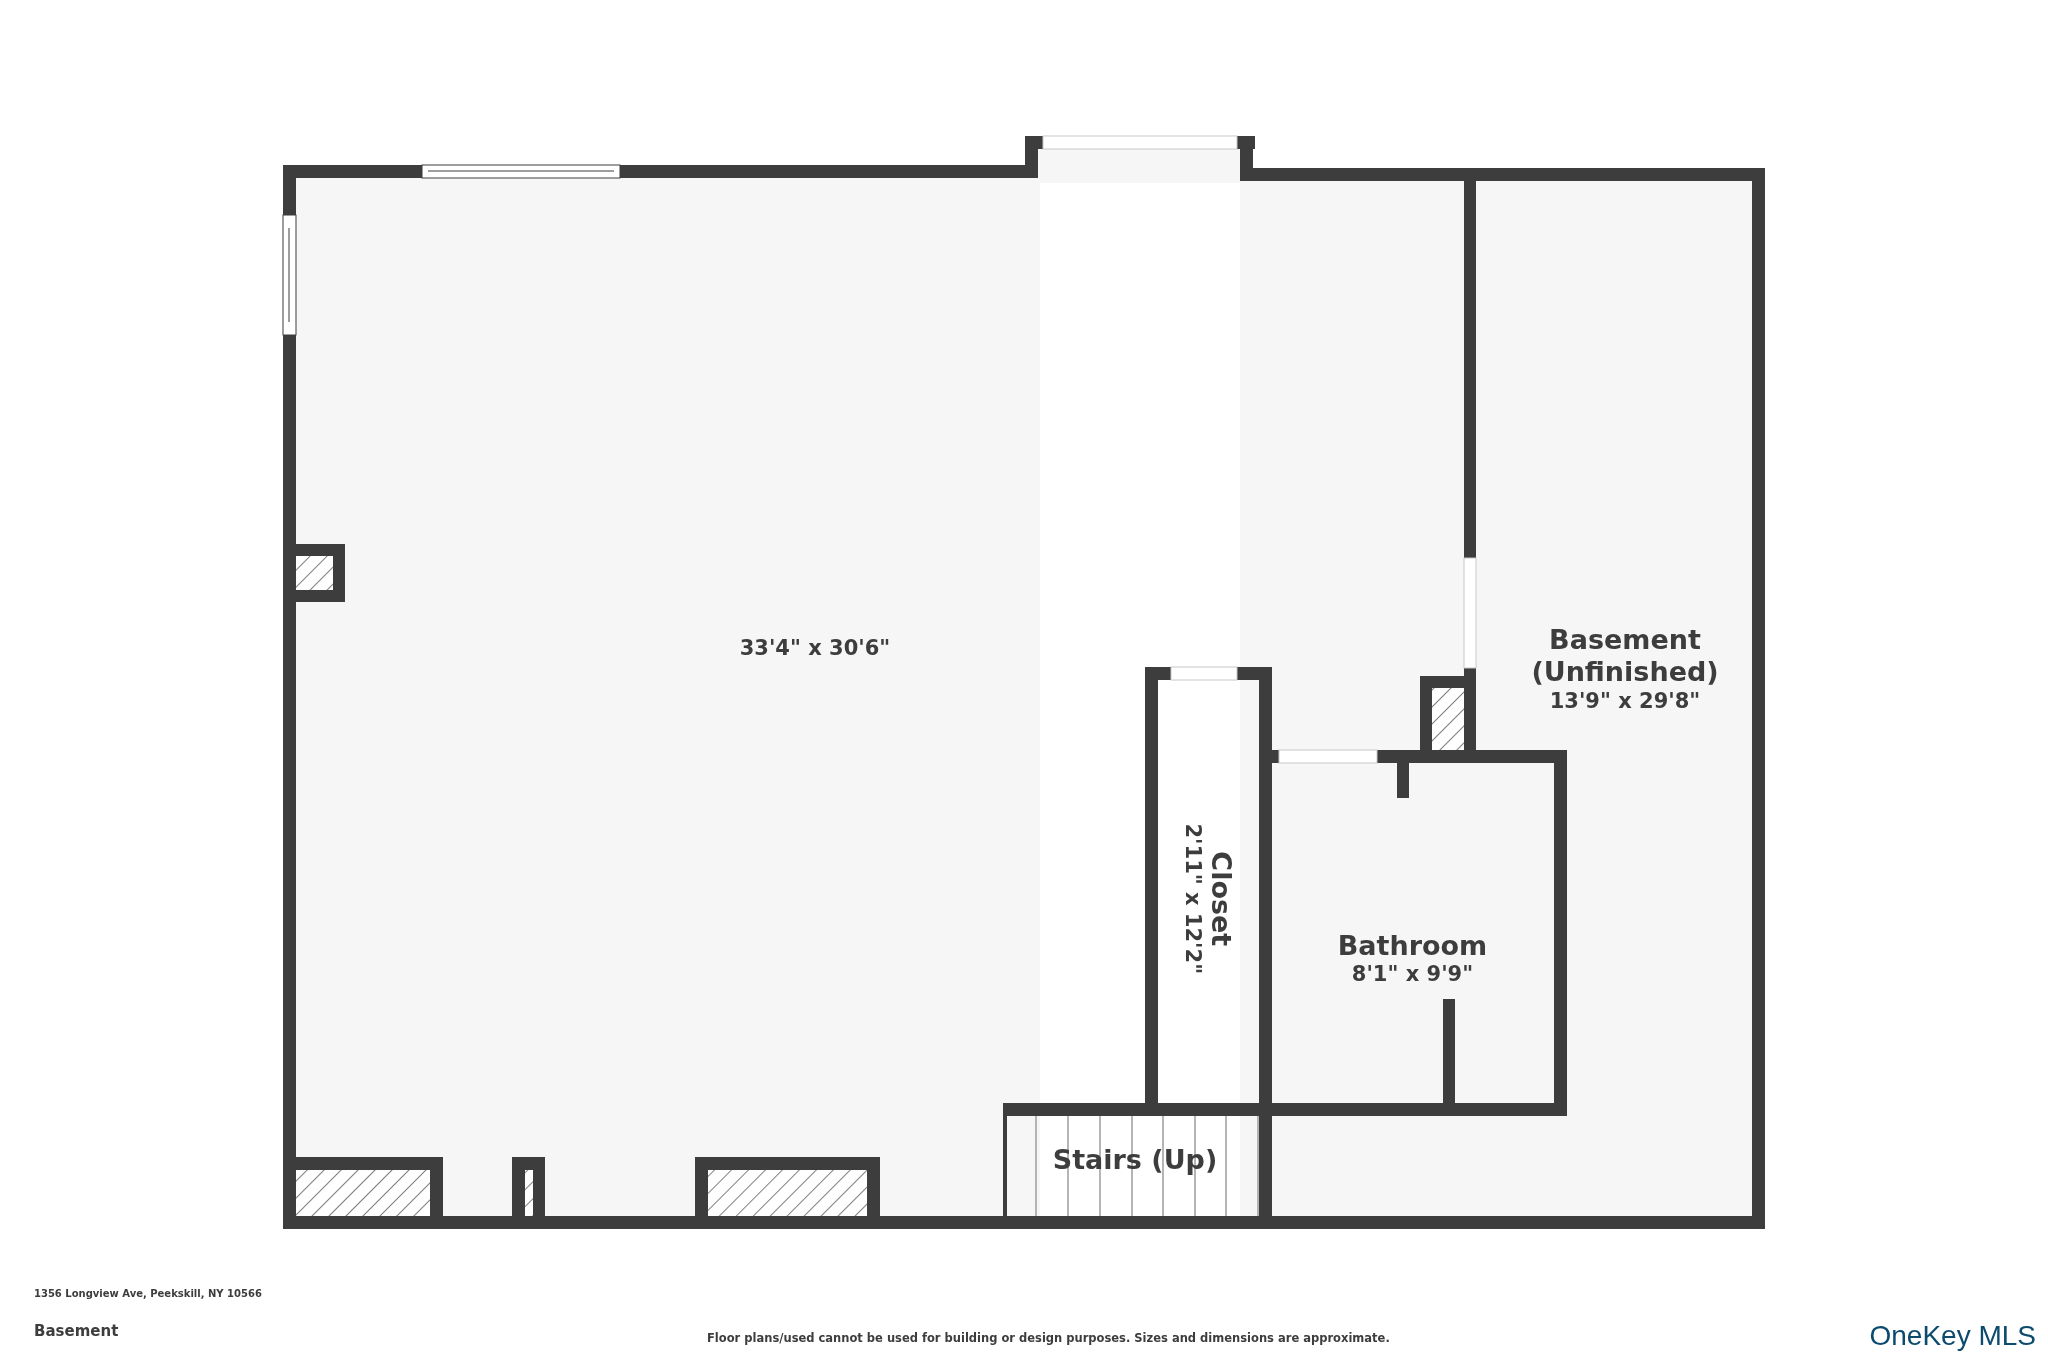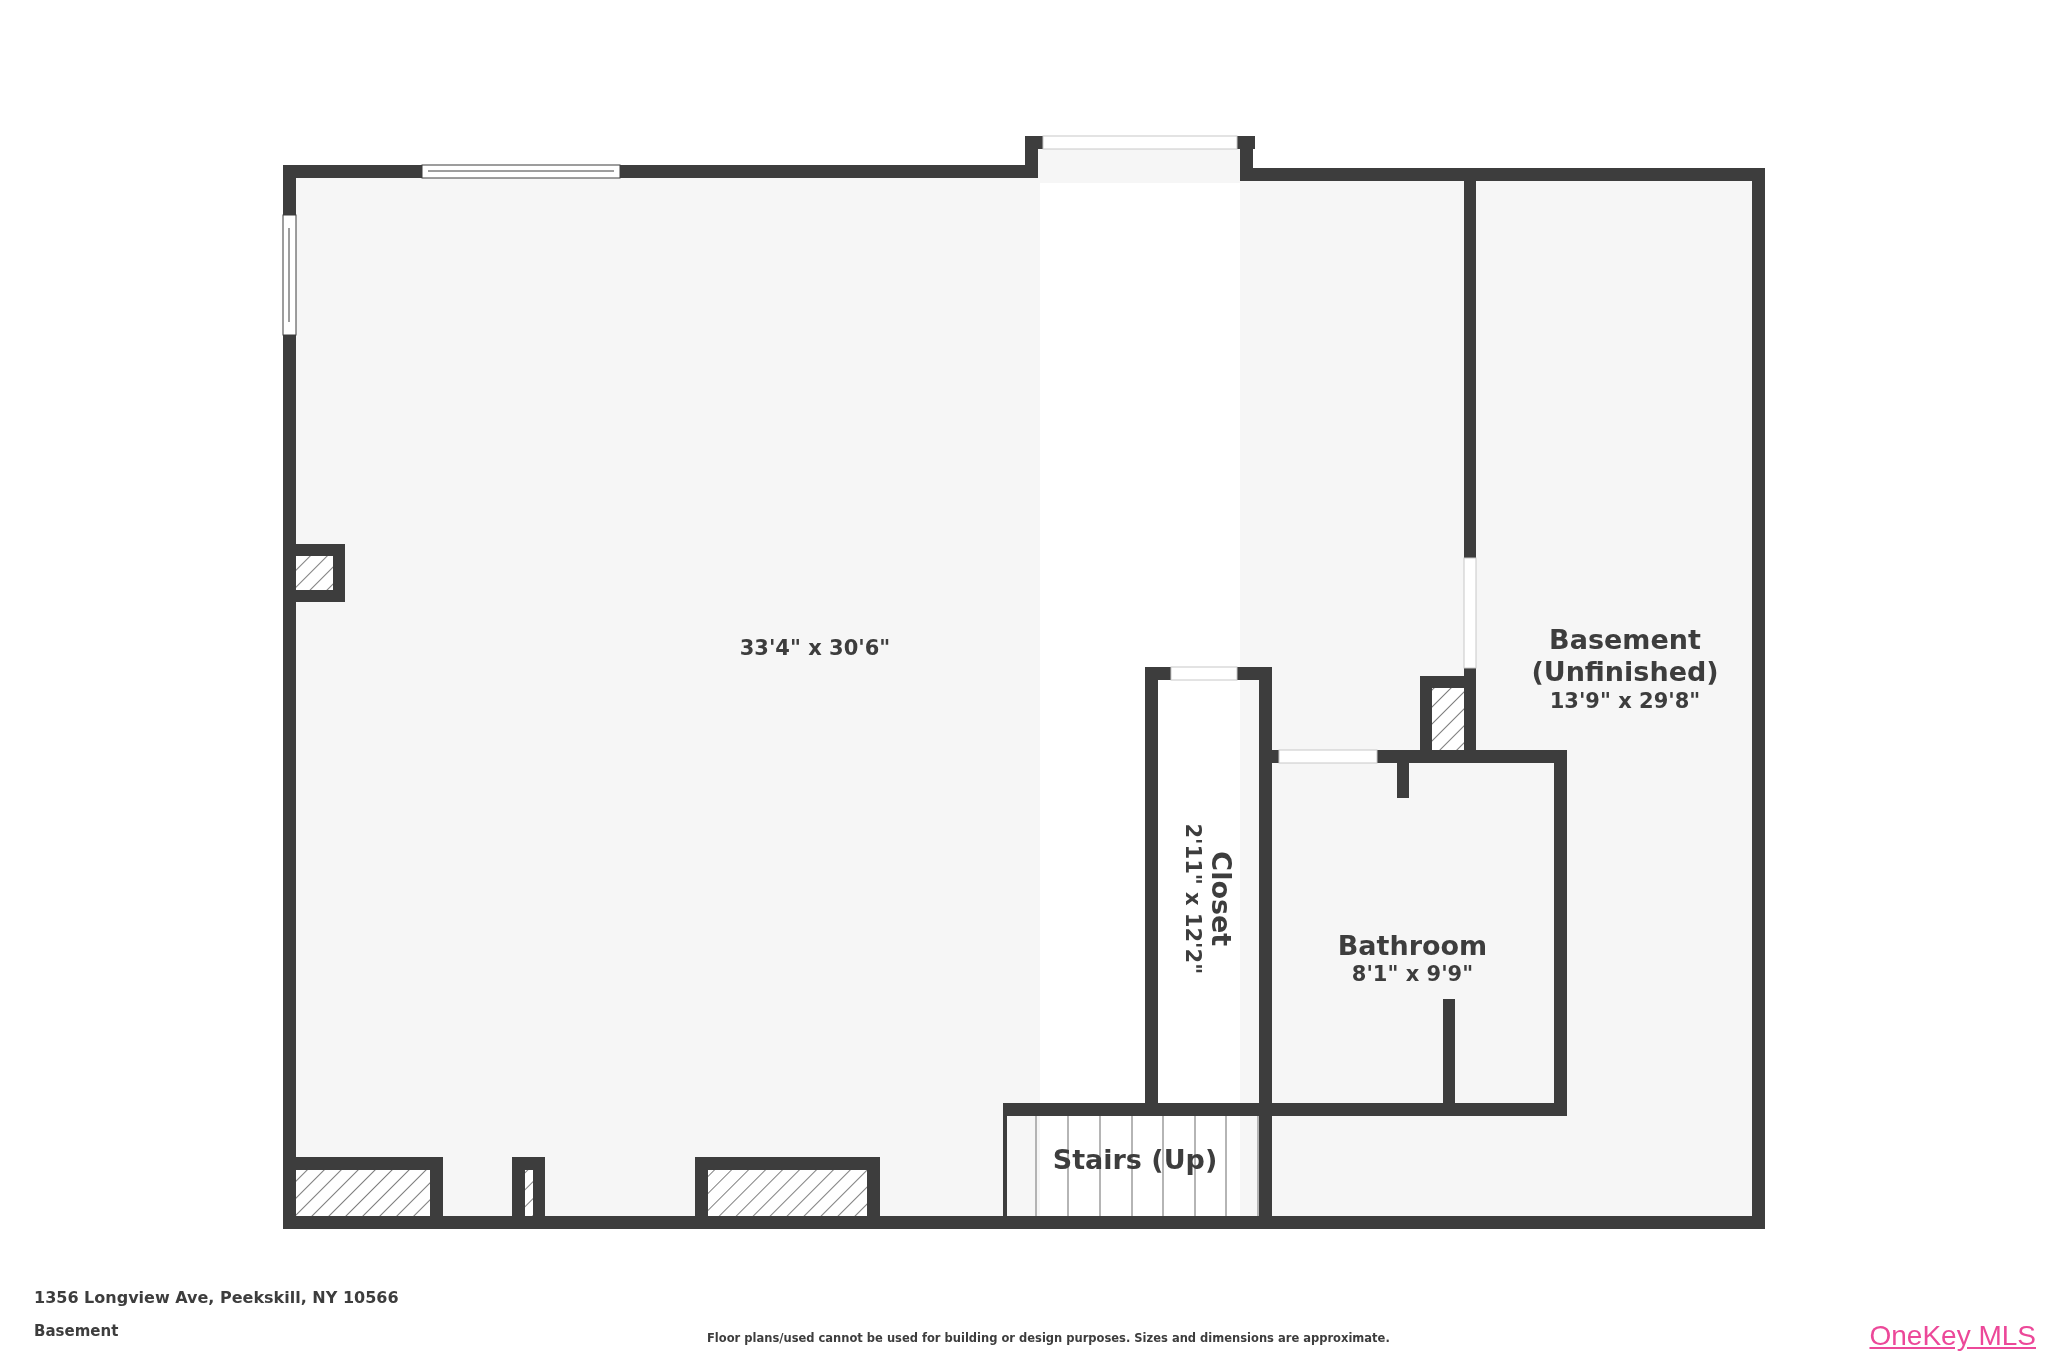--- a/index.html
+++ b/index.html
@@ -2,24 +2,24 @@
 <html><head>
 <meta charset="utf-8">
 <style>
   html,body{margin:0;padding:0;background:#ffffff;}
   body{width:2048px;height:1365px;position:relative;overflow:hidden;font-family:"DejaVu Sans","Liberation Sans",sans-serif;}
   #plan{position:absolute;left:0;top:0;width:2048px;height:1365px;}
   .room-label{position:absolute;text-align:center;color:#3d3d3d;font-weight:bold;line-height:1.2;}
   .room-label .name{font-size:27px;display:block;}
   .room-label .dim{font-size:21px;display:block;}
   .footer-text{position:absolute;color:#3d3d3d;font-weight:bold;}
-  #addr{left:34px;top:1288px;font-size:16px;}
+  #addr{left:34px;top:1288px;font-size:10px;}
   #floor{left:34px;top:1322px;font-size:15px;}
   #disclaimer{left:707px;top:1331px;font-size:11.5px;}
-  #brand{right:12px;top:1320px;font-size:28px;font-weight:normal;color:#ec4899;font-family:"Liberation Sans",sans-serif;text-decoration:underline;}
+  #brand{right:12px;top:1320px;font-size:28px;font-weight:normal;color:#0c4a6e;font-family:"Liberation Sans",sans-serif;}
 </style>
 </head>
 <body>
 
 <svg id="plan" viewBox="0 0 2048 1365" xmlns="http://www.w3.org/2000/svg">
   <defs>
     <pattern id="hatch" patternUnits="userSpaceOnUse" width="12" height="12" patternTransform="rotate(45)">
       <rect width="12" height="12" fill="#ffffff"></rect>
       <line x1="0" y1="0" x2="0" y2="12" stroke="#555" stroke-width="1.5"></line>
     </pattern>

